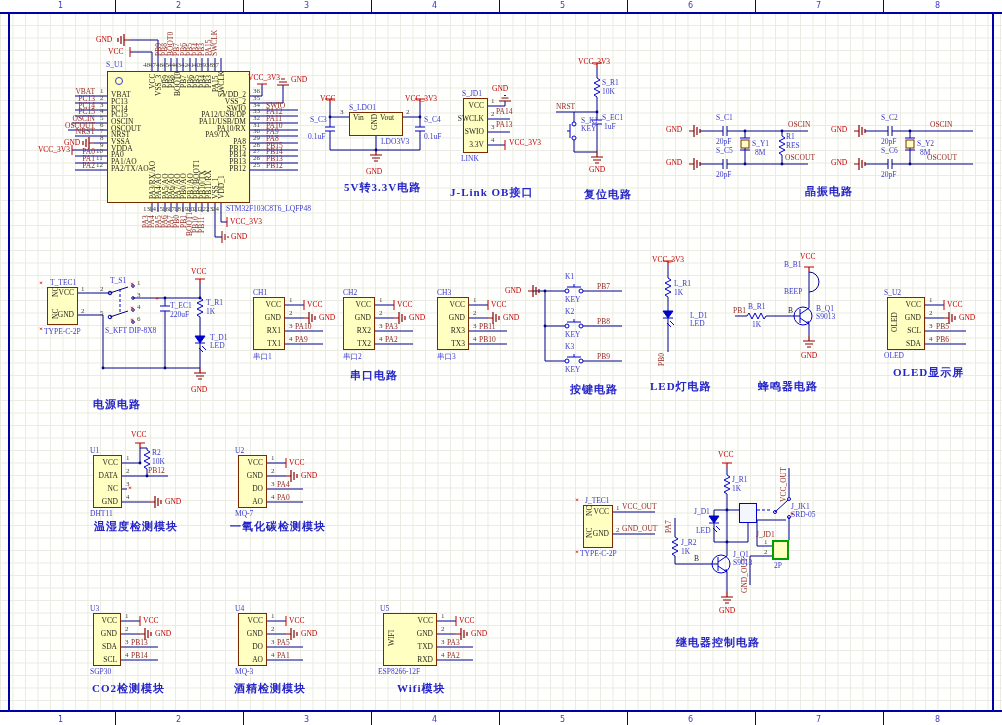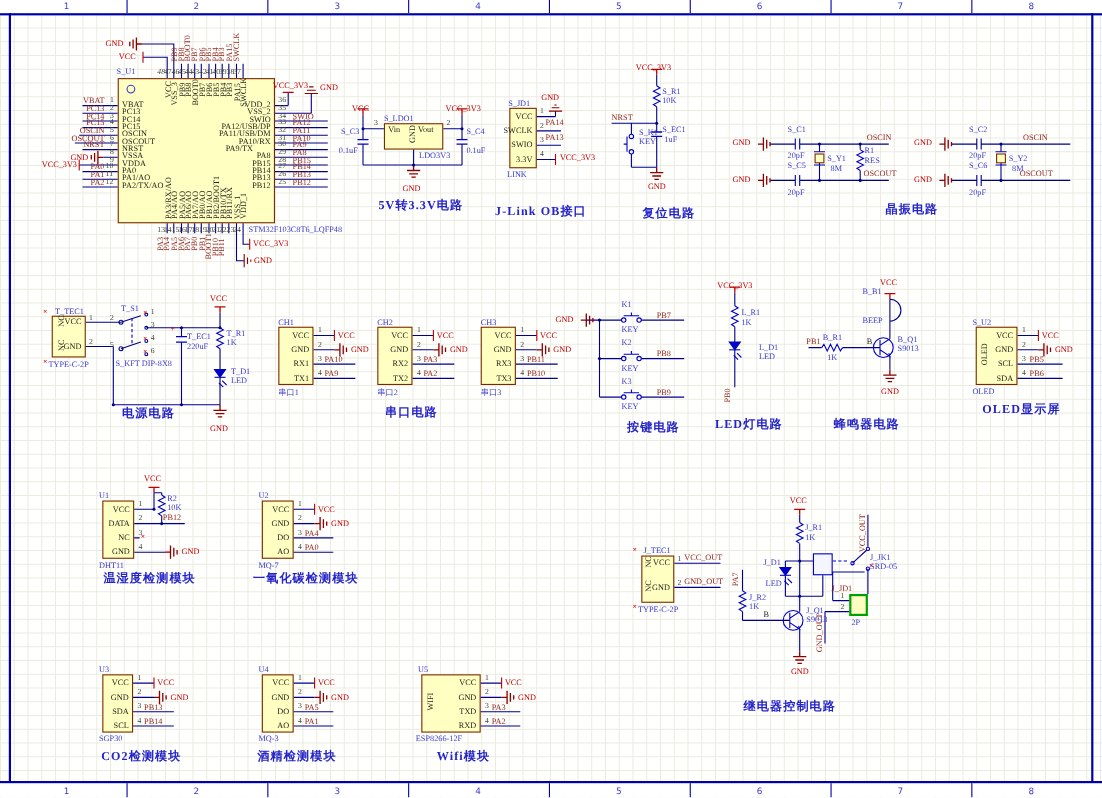--- a/index.html
+++ b/index.html
@@ -478,21 +478,21 @@
       <span class="lb des" style="left: 206px; top: 299px;">T_R1</span>
       <span class="lb des" style="left: 206px; top: 308px;">1K</span>
       <span class="lb des" style="left: 210px; top: 334px;">T_D1</span>
       <span class="lb des" style="left: 210px; top: 342px;">LED</span>
       <span class="lb pwr" style="left: 191px; top: 386px;">GND</span>
       <span class="lb xm" style="left: 39px; top: 280px;">×</span>
       <span class="lb xm" style="left: 39px; top: 326px;">×</span>
       <span class="lb xm" style="left: 130px; top: 281px;">×</span>
       <span class="lb xm" style="left: 130px; top: 305px;">×</span>
       <span class="lb xm" style="left: 130px; top: 317px;">×</span>
-      <span class="lb cap" style="left: 93px; top: 371px; margin-left: 18px;">电源电路</span>
+      <span class="lb cap" style="left: 93px; top: 399px;">电源电路</span>
       <span class="lb des" style="left: 253px; top: 289px;">CH1</span>
       <span class="lb pin ar" style="left: 281px; top: 301px;">VCC</span>
       <span class="lb pin ar" style="left: 281px; top: 314px;">GND</span>
       <span class="lb pin ar" style="left: 281px; top: 327px;">RX1</span>
       <span class="lb pin ar" style="left: 281px; top: 340px;">TX1</span>
       <span class="lb num" style="left: 289px; top: 297px;">1</span>
       <span class="lb num" style="left: 289px; top: 310px;">2</span>
       <span class="lb num" style="left: 289px; top: 323px;">3</span>
       <span class="lb num" style="left: 289px; top: 336px;">4</span>
       <span class="lb pwr" style="left: 307px; top: 301px;">VCC</span>

